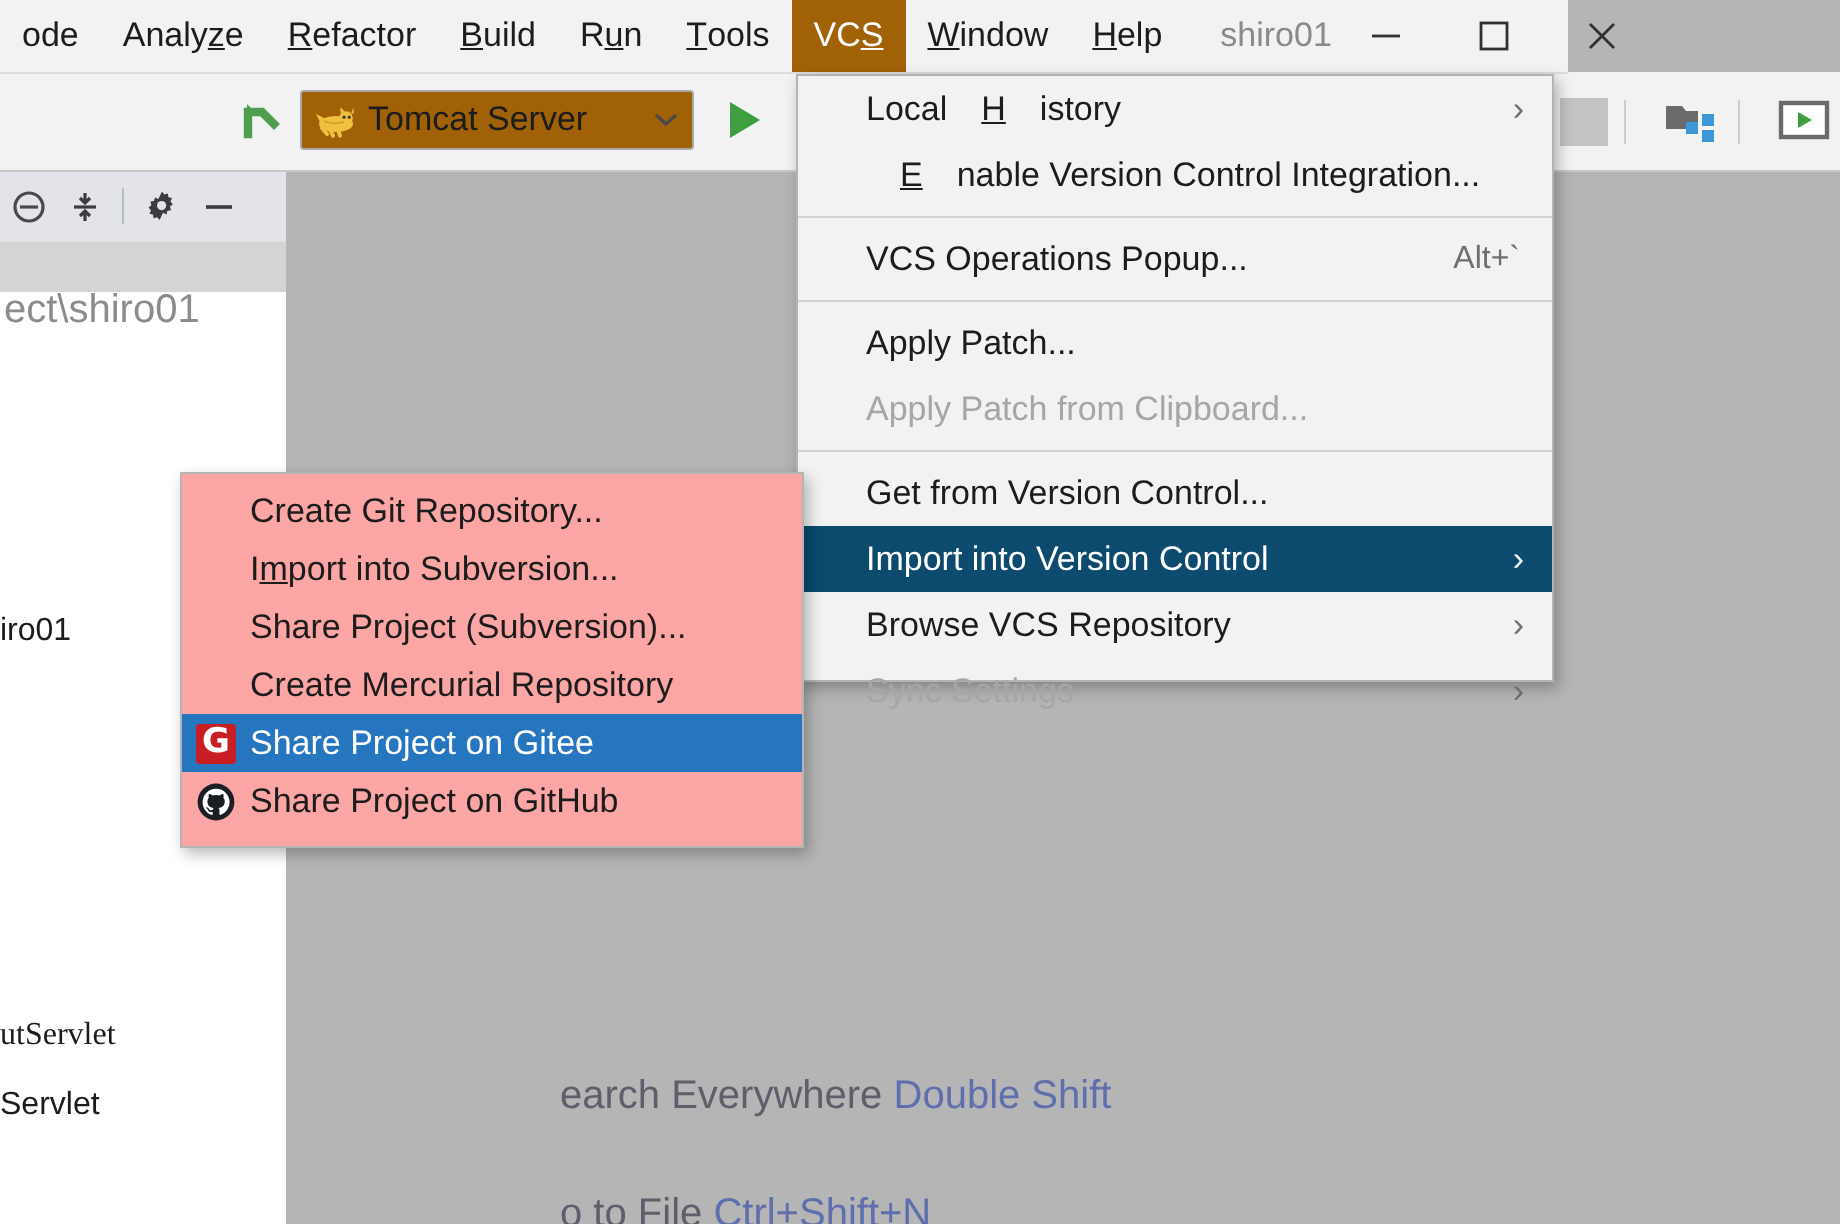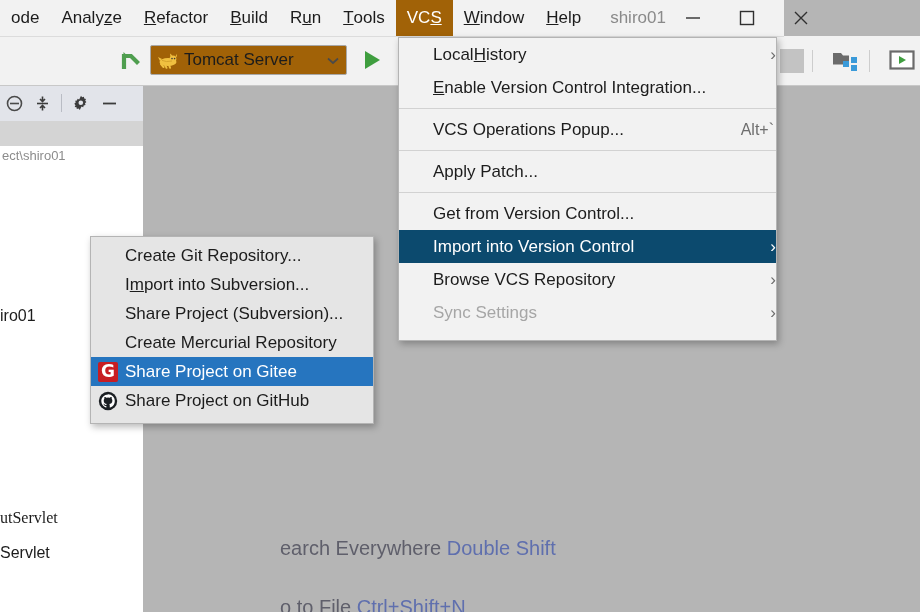--- a/index.html
+++ b/index.html
@@ -59,21 +59,21 @@
   #panelhead{
     left:0;top:85px;width:143px;height:36px;background:#e2e4ea;
     display:flex;align-items:center;
   }
   #panelhead .phicon{width:28px;height:36px;display:flex;align-items:center;justify-content:center;}
   #panelhead .phsep{width:1px;height:18px;background:#b9bcc4;margin:0 5px;}
   #crumb{
     left:0;top:121px;width:143px;height:25px;background:#d4d4d4;
     display:flex;align-items:center;
   }
-  #crumb span{font-size:13px;color:#8c8c8c;padding-left:2px;white-space:nowrap;margin-top:44px;}
+  #crumb span{font-size:20px;color:#8c8c8c;padding-left:2px;white-space:nowrap;margin-top:44px;}
   #tree{
     left:0;top:146px;width:143px;height:466px;background:#ffffff;
   }
   .tree-row{
     position:absolute;left:0;width:143px;height:24px;
     font-size:16px;color:#1c1c1c;display:flex;align-items:center;
     white-space:nowrap;
   }
   #tree-row-0{top:158px;}
   #tree-row-1{top:360px;font-family:Liberation Serif, serif;}
@@ -90,35 +90,35 @@
 
   
   #vcsmenu{
     left:398px;top:37px;width:379px;height:304px;
     background:#f2f2f2;border:1px solid #b4b4b4;
     box-shadow:2px 3px 7px rgba(0,0,0,.28);
     box-sizing:border-box;
   }
   .mi{
     position:relative;height:33px;display:flex;align-items:center;
-    padding-left:34px;padding-right:0;font-size:17px;color:#1c1c1c;
-    white-space:nowrap;box-sizing:border-box;
+    padding-left:34px;padding-right:14px;font-size:17px;color:#1c1c1c;
+    white-space:nowrap;box-sizing:border-box;gap:17px;
   }
   .mi .mn{text-decoration:underline;}
   .mi.disabled{color:#a6a6a6;}
   .mi.sel{background:#0c4a6e;color:#ffffff;}
   .mi .accel{margin-left:auto;font-size:16px;color:#6e6e6e;padding-right:2px;}
   .mi .arrow{margin-left:auto;font-size:17px;color:#6e6e6e;line-height:1;}
   .mi.sel .arrow{color:#ffffff;}
   .msep{height:1px;background:#d2d2d2;margin:4px 0;}
 
   
   #submenu{
-    left:90px;top:236px;width:284px;height:188px;
-    background:#e5e5e5;border:1px solid #b4b4b4;
+    left:90px;top:236px;width:312px;height:188px;
+    background:#fca5a5;border:1px solid #b4b4b4;
     box-shadow:2px 3px 7px rgba(0,0,0,.28);
     box-sizing:border-box;padding-top:4px;
   }
   .smi{
     position:relative;height:29px;display:flex;align-items:center;
     padding-left:34px;padding-right:10px;font-size:17px;color:#1c1c1c;
     white-space:nowrap;box-sizing:border-box;
   }
   .smi .mn{text-decoration:underline;}
   .smi.sel{background:#2675bf;color:#ffffff;}
@@ -322,20 +322,23 @@
   </div>
   <div class="msep"></div>
   <div class="mi">
     <span>VCS Operations Popup...</span>
     <span class="accel">Alt+`</span>
   </div>
   <div class="msep"></div>
   <div class="mi">
     <span>Apply Patch...</span>
   </div>
+  <div class="mi disabled">
+    <span>Apply Patch from Clipboard...</span>
+  </div>
   <div class="msep"></div>
   <div class="mi">
     <span>Get from Version Control...</span>
   </div>
   <div class="mi sel">
     <span>Import into Version Control</span>
     <span class="arrow">›</span>
   </div>
   <div class="mi">
     <span>Browse VCS Repository</span>

